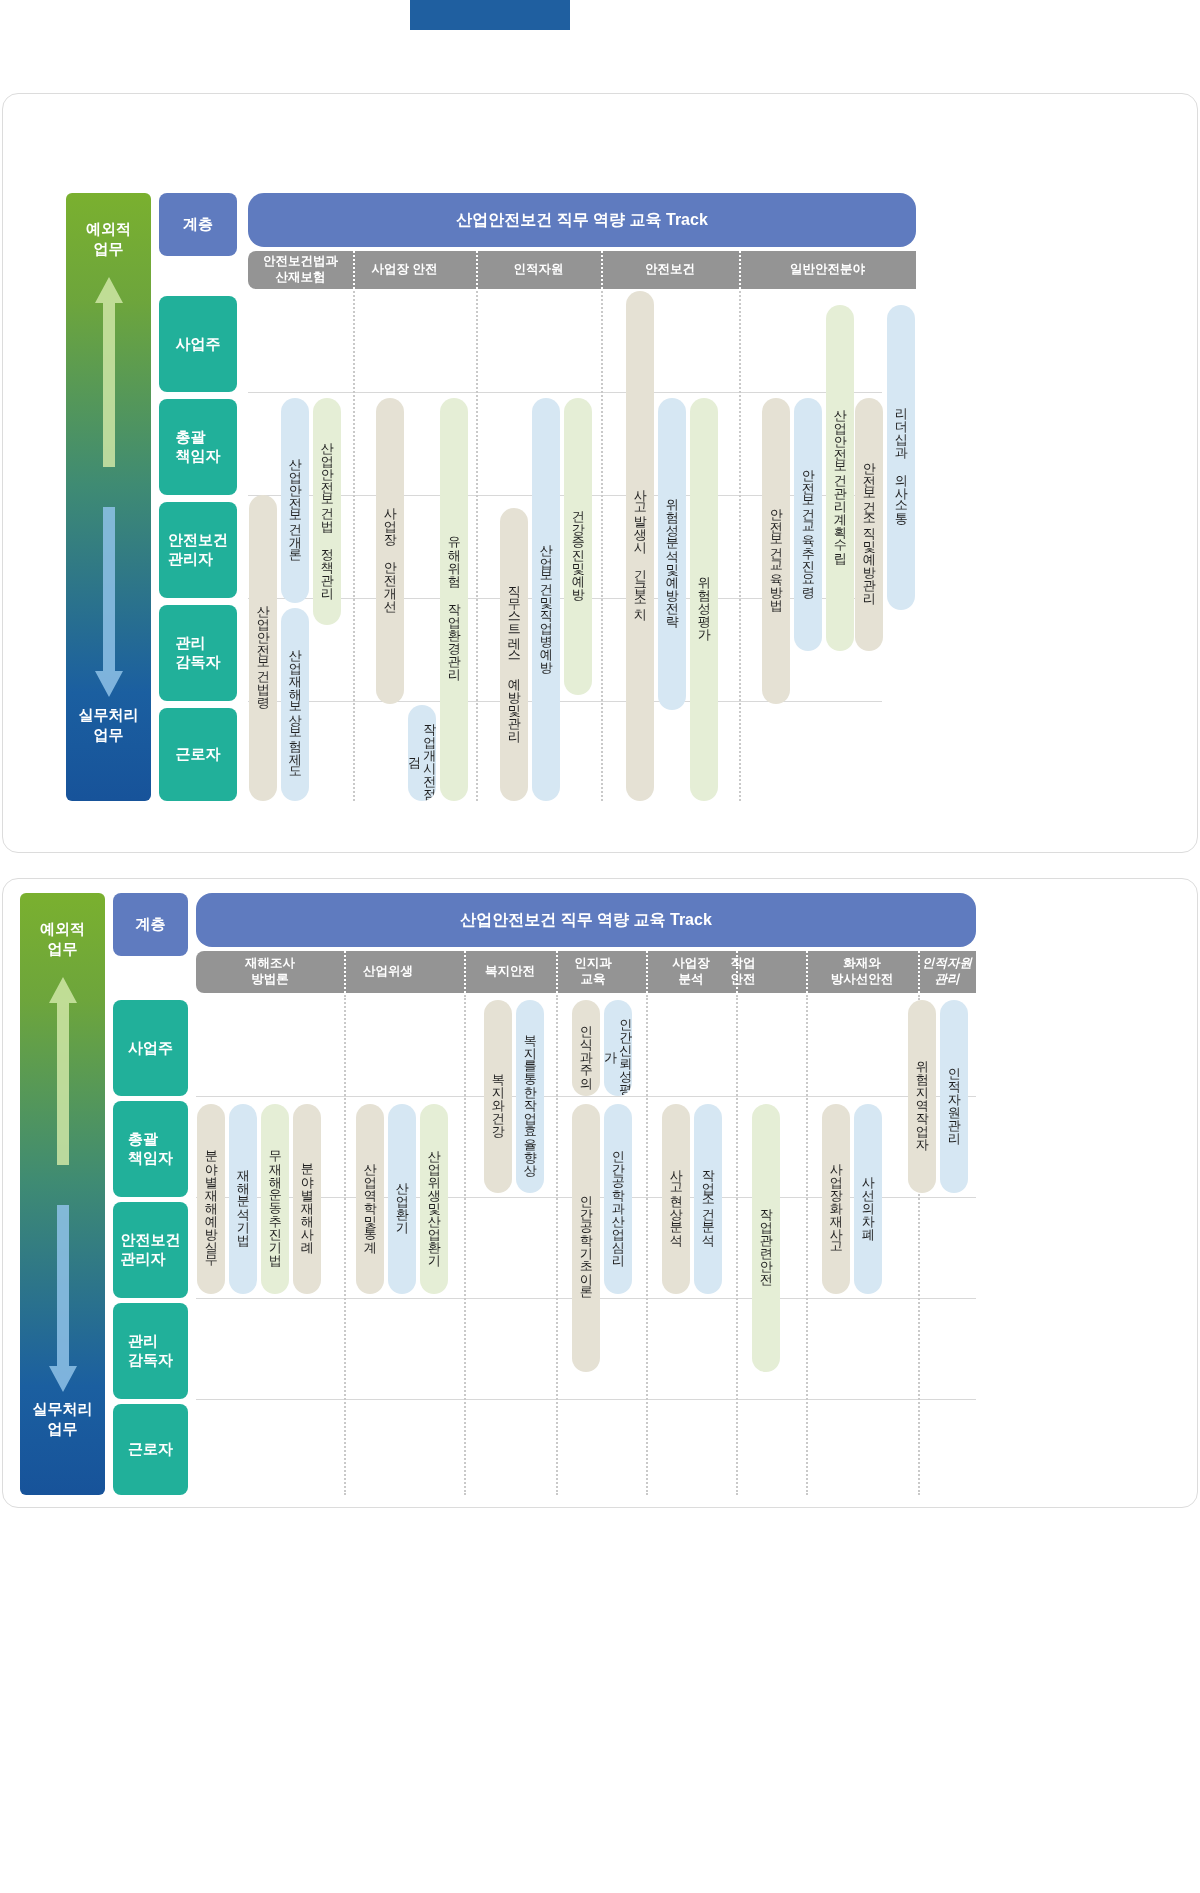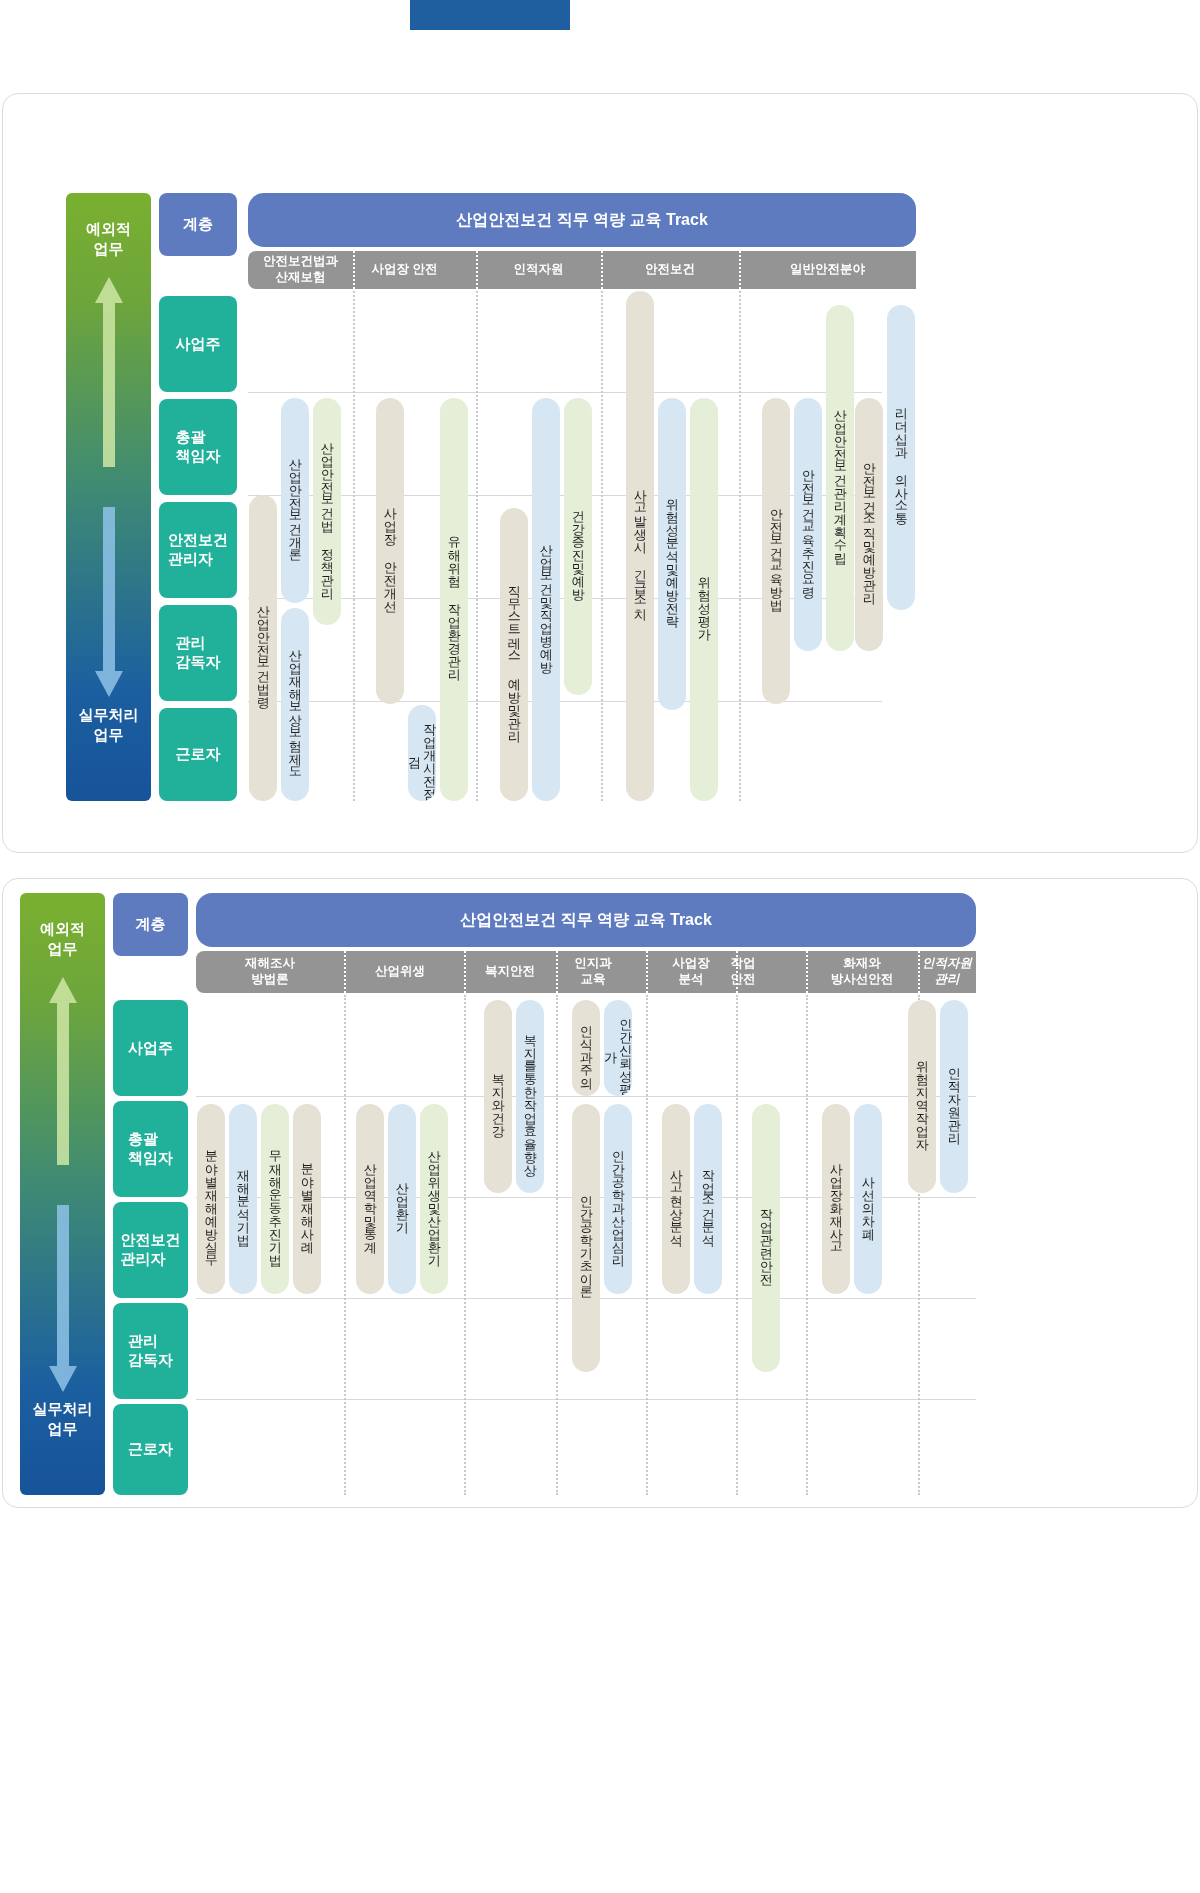--- a/index.html
+++ b/index.html
@@ -242,21 +242,21 @@
 <div class="role" style="left:113px; top:1303px; width:75px; height:96px;">관리
 감독자</div>
 <div class="role" style="left:113px; top:1404px; width:75px; height:91px;">근로자</div>
 
 <div class="tracktitle" style="left:196px; top:893px; width:780px; height:54px;">산업안전보건 직무 역량 교육 Track</div>
 
 <div class="cathead" style="left:196px; top:951px; width:780px; height:42px;">
   <div class="cat" style="left:0px; width:148px;">재해조사
 방법론</div>
   <div class="catsep" style="left:148px;"></div>
-  <div class="cat" style="left:144px; width:120px;">산업위생</div>
+  <div class="cat" style="left:132px; width:120px;">산업위생</div>
   <div class="catsep" style="left:268px;"></div>
   <div class="cat" style="left:268px; width:92px;">복지안전</div>
   <div class="catsep" style="left:360px;"></div>
   <div class="cat" style="left:352px; width:90px;">인지과
 교육</div>
   <div class="catsep" style="left:450px;"></div>
   <div class="cat" style="left:450px; width:90px;">사업장
 분석</div>
   <div class="catsep" style="left:540px;"></div>
   <div class="cat" style="left:512px; width:70px;">작업

